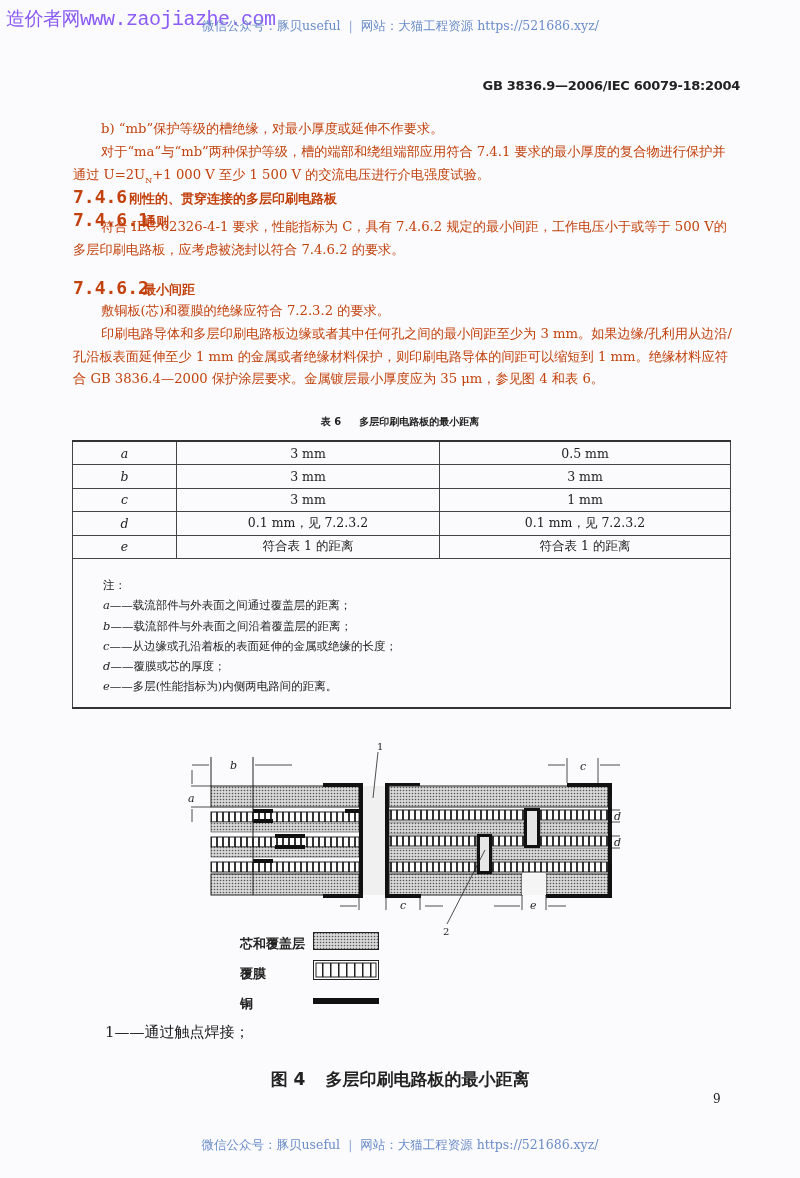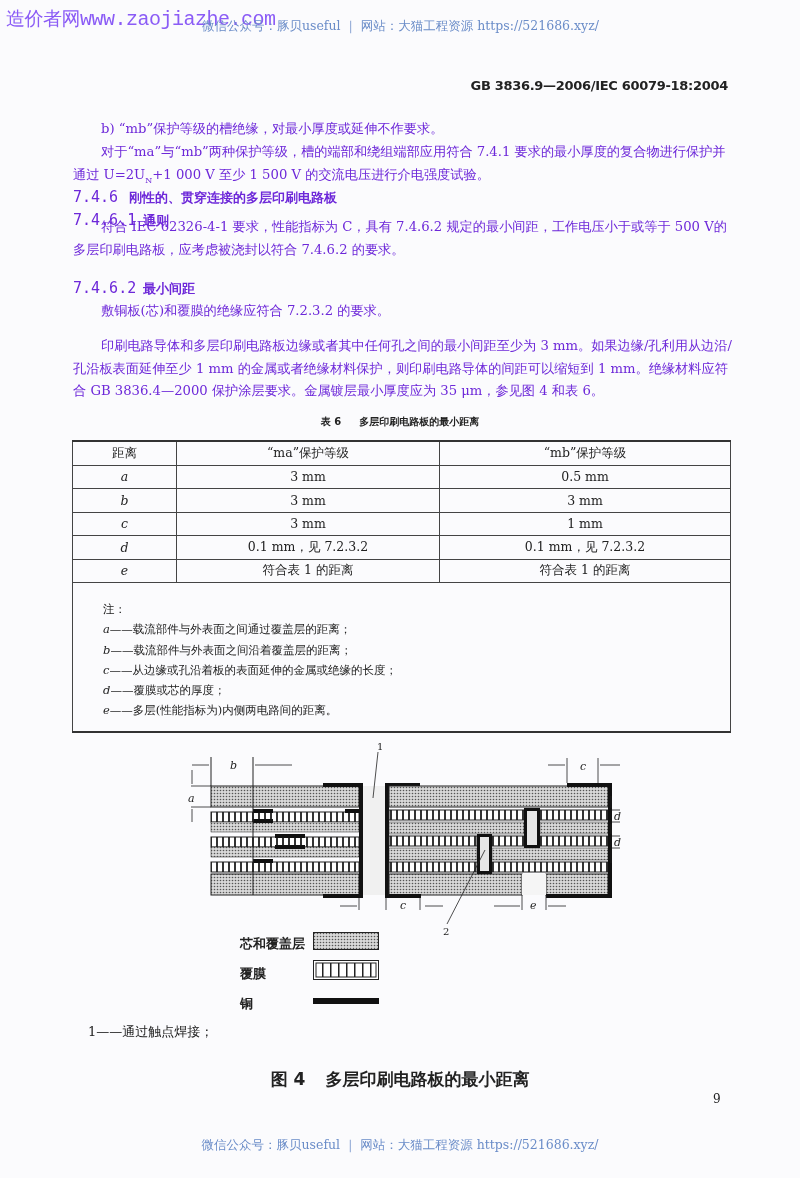--- a/index.html
+++ b/index.html
@@ -5,26 +5,26 @@
   * { box-sizing: border-box; margin: 0; padding: 0; }
   html, body { width: 800px; height: 1178px; background: #fbfbfd; overflow: hidden; }
   body { position: relative; font-family: "DejaVu Serif", serif; color: #222; }
 
   .wm-top { position: absolute; left: 6px; top: 6px; height: 30px; white-space: nowrap; }
   .wm-red { position: absolute; left: 0; top: 0; font-family: "DejaVu Sans", sans-serif; font-size: 19px; color: #8b5cf6; letter-spacing: -0.5px; }
   .wm-red .url { font-family: "Liberation Mono", monospace; font-size: 20px; }
   .wm-blue { position: absolute; left: 196px; top: 12px; font-size: 12.5px; color: #6a8cc8; white-space: nowrap; }
   .wm-bottom { position: absolute; left: 0; width: 800px; top: 1137px; text-align: center; font-size: 12.5px; color: #6a8cc8; }
 
-  .std-code { position: absolute; right: 72px; top: 78px; font-family: "DejaVu Sans", sans-serif; font-weight: bold; font-size: 13px; letter-spacing: -0.3px; color: #222; }
-
-  .para { position: absolute; left: 73px; width: 660px; font-size: 13.2px; line-height: 22.5px; color: #6d28d9; }
+  .std-code { position: absolute; right: 60px; top: 78px; font-family: "DejaVu Sans", sans-serif; font-weight: bold; font-size: 13px; letter-spacing: -0.3px; color: #222; }
+
+  .para { position: absolute; left: 73px; width: 660px; font-size: 13.2px; line-height: 22.5px; color: #c2410c; }
   .indent { text-indent: 28px; }
   .heading { font-family: "DejaVu Sans", sans-serif; font-weight: bold; font-size: 13px; }
-  .heading .num { display: inline-block; width: 56px; font-weight: normal; font-family: "DejaVu Sans Mono", monospace; font-size: 15px; }
+  .heading .num { display: inline-block; width: 56px; font-weight: bold; font-family: "DejaVu Sans Mono", monospace; font-size: 18px; }
   .heading.h3 .num { width: 70px; }
 
   .table-title { position: absolute; left: 0; width: 800px; top: 415px; text-align: center; font-family: "DejaVu Sans", sans-serif; font-weight: bold; font-size: 10px; }
   .table-title .sp { display: inline-block; width: 18px; }
 
   table.spec { position: absolute; left: 72px; top: 440px; width: 659px; border-collapse: collapse; font-size: 12.5px; }
   table.spec td, table.spec th { border: 1px solid #444; text-align: center; height: 23.5px; font-weight: normal; }
   table.spec th { height: 24px; }
   table.spec .c0 { width: 104px; font-style: italic; }
   table.spec th.c0 { font-style: normal; }
@@ -33,21 +33,21 @@
   table.spec { border-top: 2px solid #333; border-left: 1.5px solid #333; border-right: 1.5px solid #333; }
   .note-line { font-size: 11.5px; line-height: 20.3px; white-space: nowrap; }
   .note-line .sym { font-style: italic; }
 
   .figure { position: absolute; left: 180px; top: 740px; width: 470px; height: 200px; }
 
   .legend { position: absolute; left: 240px; top: 930px; width: 200px; height: 80px; }
   .legend-label { position: absolute; left: 0; font-family: "DejaVu Sans", sans-serif; font-size: 13px; font-weight: bold; white-space: nowrap; }
   .legend-swatch { position: absolute; left: 73px; }
 
-  .fig-notes { position: absolute; left: 88px; top: 1022px; font-size: 13px; line-height: 20px; }
+  .fig-notes { position: absolute; left: 105px; top: 1022px; font-size: 15px; line-height: 20px; }
   .fig-title { position: absolute; left: 0; width: 800px; top: 1068px; text-align: center; font-family: "DejaVu Sans", sans-serif; font-weight: bold; font-size: 17px; }
   .fig-title .sp { display: inline-block; width: 20px; }
   .page-num { position: absolute; left: 713px; top: 1092px; font-size: 12px; }
 </style>
 </head>
 <body>
 
 <div class="wm-top">
   <span class="wm-red"><span>造价者网</span><span class="url">www.zaojiazhe.com</span></span>
   <span class="wm-blue">微信公众号：豚贝useful ｜ 网站：大猫工程资源 https://521686.xyz/</span>
@@ -57,31 +57,26 @@
 
 <div class="para indent" style="top:118px;">b)  “mb”保护等级的槽绝缘，对最小厚度或延伸不作要求。</div>
 <div class="para indent" style="top:141px;"><span>对于“ma”与“mb”两种保护等级，槽的端部和绕组端部应用符合 7.4.1 要求的最小厚度的复合物进行保护并通过 U=2U</span><sub style="font-size:8px;">N</sub><span>+1 000 V 至少 1 500 V 的交流电压进行介电强度试验。</span></div>
 
 <div class="para heading" style="top:186px;"><span class="num">7.4.6</span><span>刚性的、贯穿连接的多层印刷电路板</span></div>
 <div class="para heading h3" style="top:209px;"><span class="num">7.4.6.1</span><span>通则</span></div>
 <div class="para indent" style="top:216px;">符合 IEC 62326-4-1 要求，性能指标为 C，具有 7.4.6.2 规定的最小间距，工作电压小于或等于 500 V的多层印刷电路板，应考虑被浇封以符合 7.4.6.2 的要求。</div>
 
 <div class="para heading h3" style="top:277px;"><span class="num">7.4.6.2</span><span>最小间距</span></div>
 <div class="para indent" style="top:300px;">敷铜板(芯)和覆膜的绝缘应符合 7.2.3.2 的要求。</div>
-<div class="para indent" style="top:323px;margin-top:12px;">印刷电路导体和多层印刷电路板边缘或者其中任何孔之间的最小间距至少为 3 mm。如果边缘/孔利用从边沿/孔沿板表面延伸至少 1 mm 的金属或者绝缘材料保护，则印刷电路导体的间距可以缩短到 1 mm。绝缘材料应符合 GB 3836.4—2000 保护涂层要求。金属镀层最小厚度应为 35 μm，参见图 4 和表 6。</div>
+<div class="para indent" style="top:323px;">印刷电路导体和多层印刷电路板边缘或者其中任何孔之间的最小间距至少为 3 mm。如果边缘/孔利用从边沿/孔沿板表面延伸至少 1 mm 的金属或者绝缘材料保护，则印刷电路导体的间距可以缩短到 1 mm。绝缘材料应符合 GB 3836.4—2000 保护涂层要求。金属镀层最小厚度应为 35 μm，参见图 4 和表 6。</div>
 
 <div class="table-title"><span>表 6</span><span class="sp"></span><span>多层印刷电路板的最小距离</span></div>
 
 <table class="spec">
   <tbody>
-      <tr>
-    <th class="c0">距离</th>
-    <th class="c1">“ma”保护等级</th>
-    <th>“mb”保护等级</th>
-  </tr>
   <tr>
     <td class="c0">a</td>
     <td class="c1">3 mm</td>
     <td>0.5 mm</td>
   </tr>
   <tr>
     <td class="c0">b</td>
     <td class="c1">3 mm</td>
     <td>3 mm</td>
   </tr>

